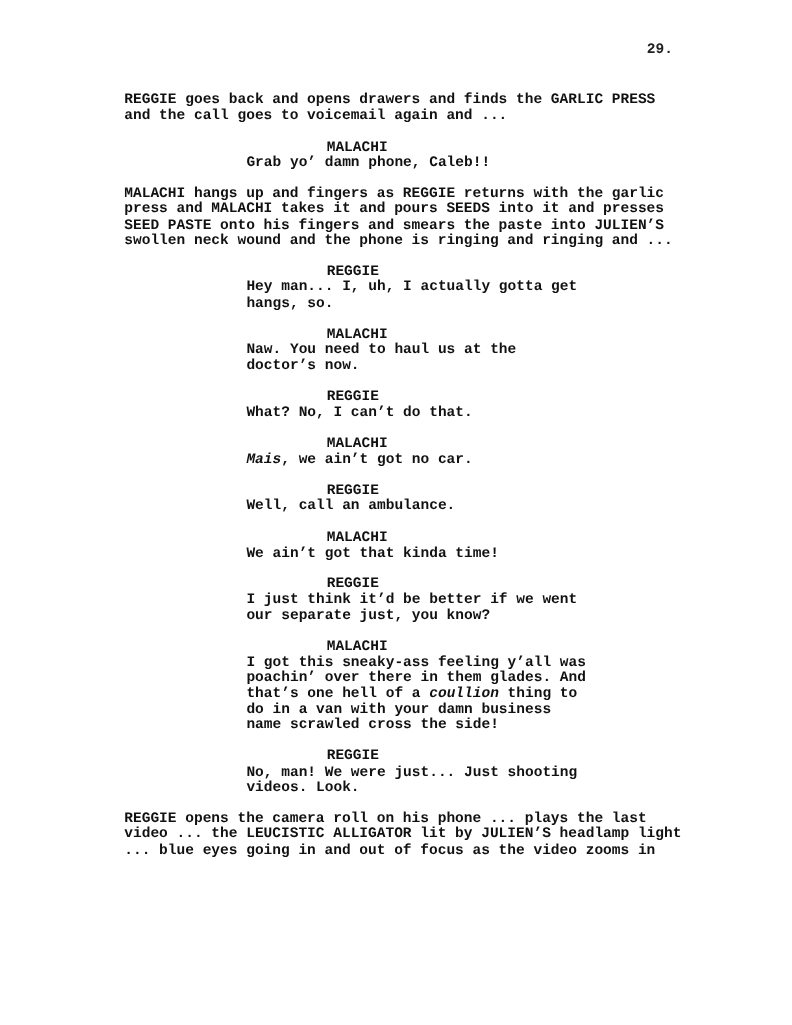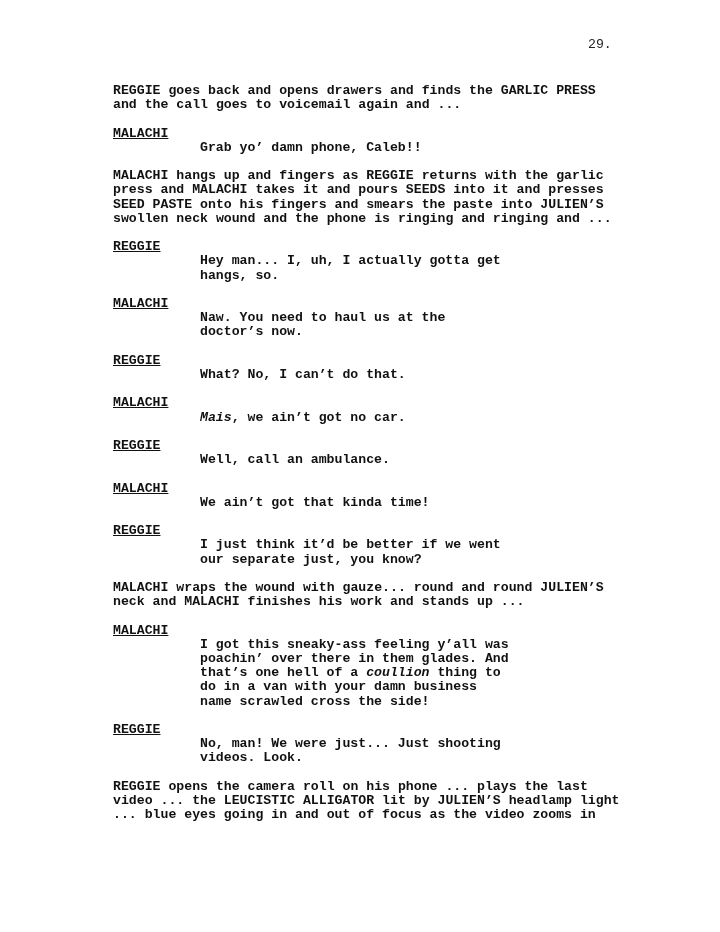--- a/index.html
+++ b/index.html
@@ -12,35 +12,35 @@
     overflow: hidden;
     font-family: "Liberation Mono", "DejaVu Sans Mono", monospace;
     font-size: 13.2px;
     line-height: 14.2px;
     color: #111111;
   }
   .page-number {
     position: absolute;
     top: 38px;
     left: 588px;
-    font-weight: 400;
+    font-weight: 700;
     color: #222222;
   }
   .content {
     position: absolute;
     top: 84px;
     left: 113px;
     width: 560px;
     font-weight: 700;
   }
   .block { margin-top: 14.2px; }
   .block:first-child { margin-top: 0; }
   .line { white-space: pre; }
-  .cue { white-space: pre; text-decoration: underline; }
-  .dline { margin-left: 87px; white-space: pre; }
+  .cue { margin-left: 184px; white-space: pre; }
+  .dline { margin-left: 111px; white-space: pre; }
   .dline em, .line em { font-style: italic; }
 </style>
 </head>
 <body>
 
 <div class="page">
   <div class="page-number">29.</div>
 
   <div class="content">
 
@@ -92,24 +92,20 @@
       <div class="cue">MALACHI</div>
       <div class="dline">We ain’t got that kinda time!</div>
     </div>
 
     <div class="block">
       <div class="cue">REGGIE</div>
       <div class="dline">I just think it’d be better if we went</div>
       <div class="dline">our separate just, you know?</div>
     </div>
 
-    <div class="block">
-      <div class="line">MALACHI wraps the wound with gauze... round and round JULIEN’S</div>
-      <div class="line">neck and MALACHI finishes his work and stands up ...</div>
-    </div>
 
     <div class="block">
       <div class="cue">MALACHI</div>
       <div class="dline">I got this sneaky-ass feeling y’all was</div>
       <div class="dline">poachin’ over there in them glades. And</div>
       <div class="dline"><span>that’s one hell of a </span><em>coullion</em><span> thing to</span></div>
       <div class="dline">do in a van with your damn business</div>
       <div class="dline">name scrawled cross the side!</div>
     </div>
 

